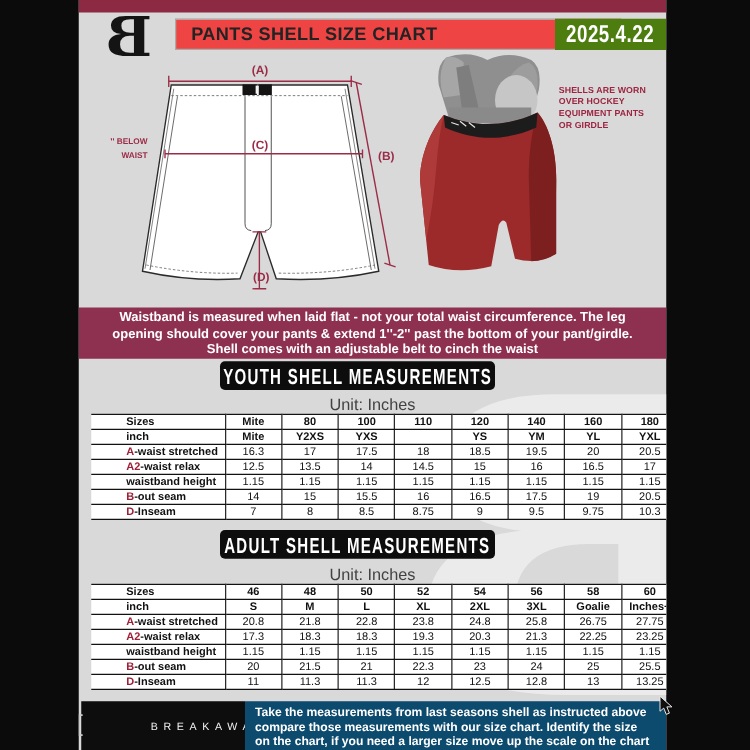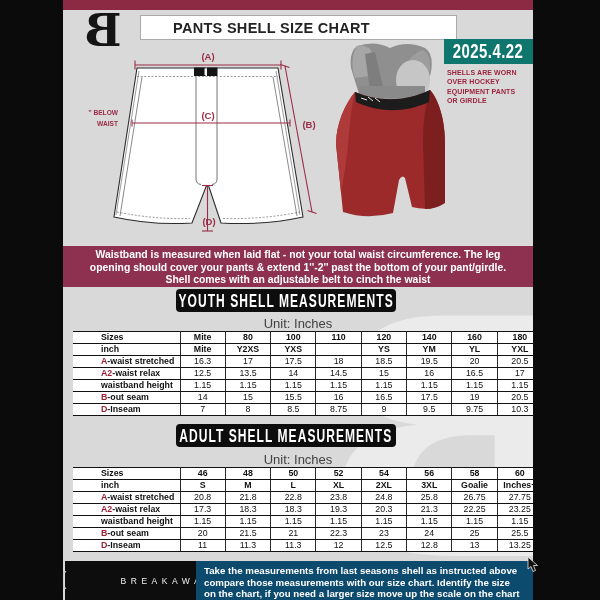--- a/index.html
+++ b/index.html
@@ -14,28 +14,28 @@
   }
   .topstrip{position:absolute;left:0;top:0;width:470px;height:10px;background:#8b2a42;}
 
   
   .bmark{
     position:absolute;left:18px;top:8px;width:44px;height:46px;
     font-family:"DejaVu Serif",serif;font-weight:bold;font-size:44px;line-height:46px;
     color:#141414;transform:scaleX(-1);text-align:center;
   }
   .titlebox{
-    position:absolute;left:77px;top:15px;width:317px;height:25px;
-    background:#ffffff;border:1px solid #aaa;box-sizing:border-box;
-    display:flex;align-items:center;padding-left:32px;
+    position:absolute;left:77px;top:15px;width:357px;height:25px;
+    background:#ef4444;border:1px solid #aaa;box-sizing:border-box;
+    display:flex;align-items:center;padding-left:12px;
   }
   .titlebox span{font-size:14.5px;font-weight:bold;letter-spacing:.3px;color:#232323;}
   .datebox{
     position:absolute;left:381px;top:15px;width:89px;height:25px;
-    background:#0f766e;display:flex;align-items:center;justify-content:center;margin-top:24px;
+    background:#4d7c0f;display:flex;align-items:center;justify-content:center;
   }
   .datebox span{
     display:inline-block;color:#fff;font-weight:bold;font-size:17px;
     transform:scale(.88,1.15);letter-spacing:.5px;
   }
 
   
   .diagram{position:absolute;left:25px;top:48px;width:250px;height:192px;}
   .photo{position:absolute;left:272px;top:42px;width:115px;height:188px;}
   .shellnote{

